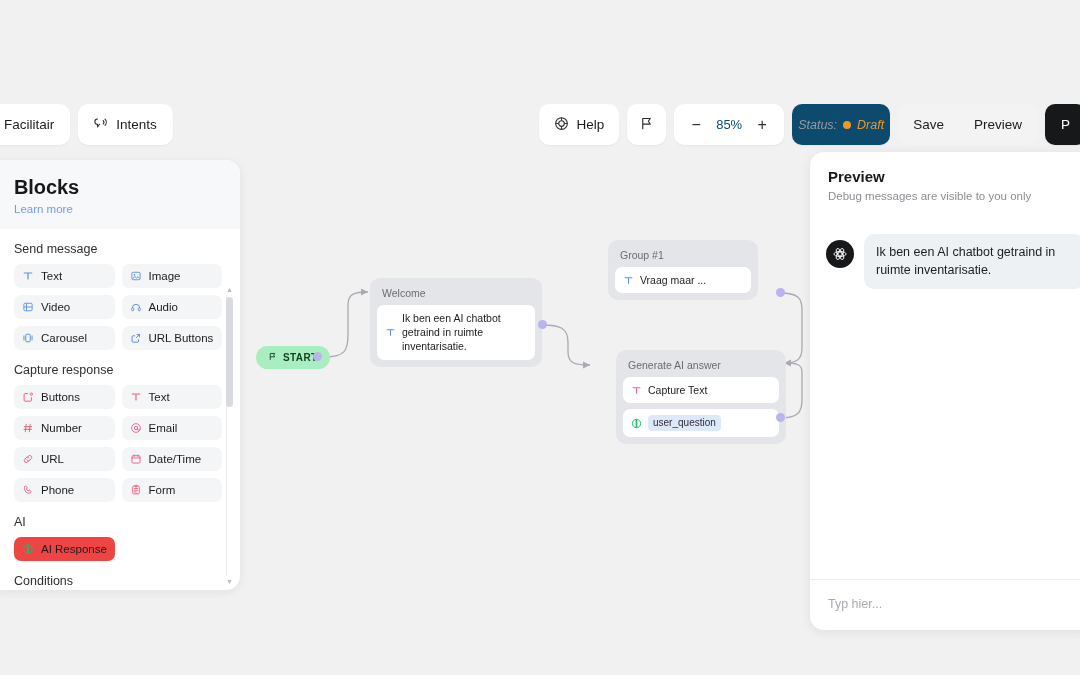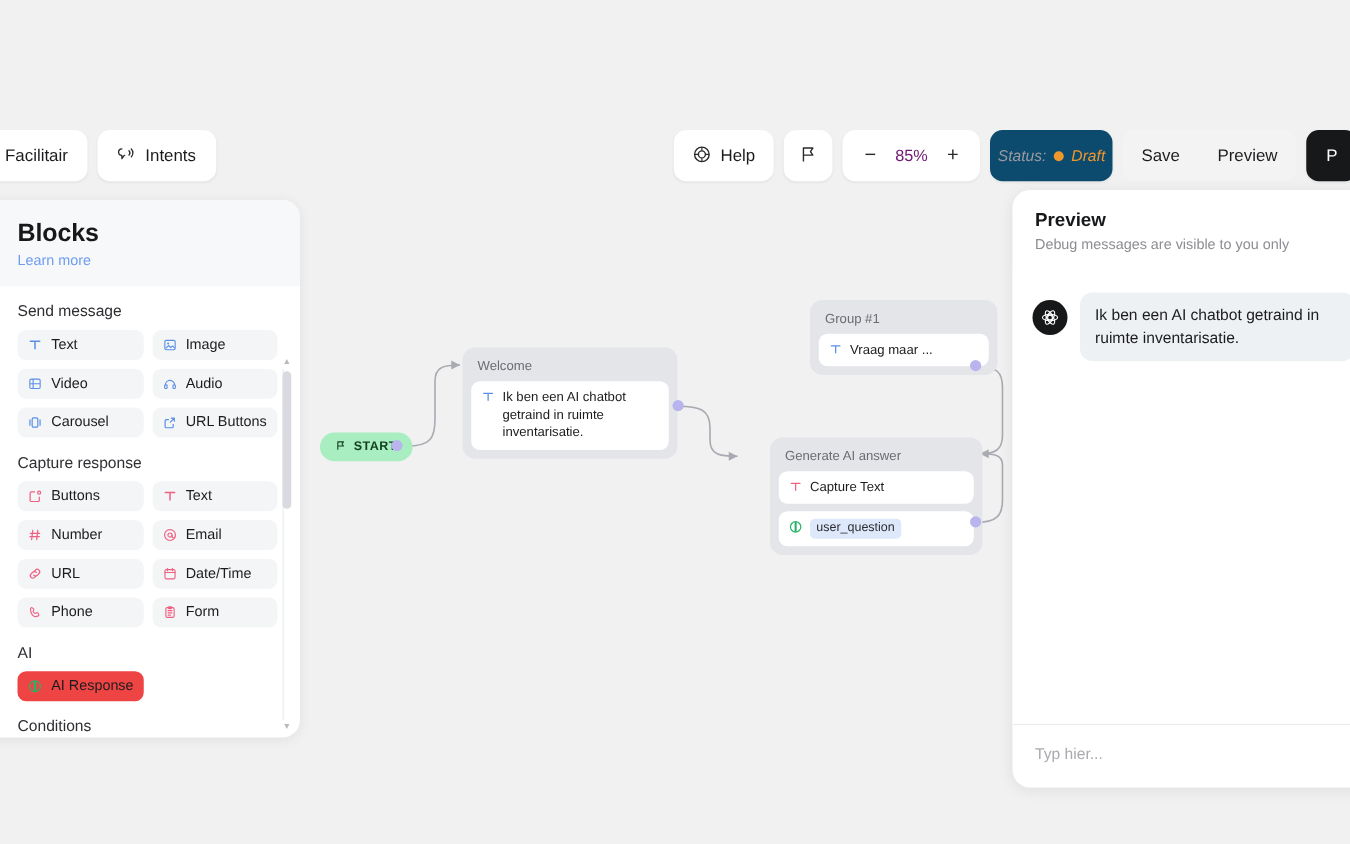--- a/index.html
+++ b/index.html
@@ -32,21 +32,21 @@
     font-family: inherit; box-shadow: 0 1px 2px rgba(16,24,40,.05);
     white-space: nowrap; cursor: pointer;
   }
   .tb-btn--icon { padding: 0 12px; }
   .zoomgrp { height: 41px; background: #fff; border-radius: 10px;
     display: flex; align-items: center; padding: 0 10px; gap: 4px;
     box-shadow: 0 1px 2px rgba(16,24,40,.05); }
   .zoom-b { width: 24px; height: 26px; border: none; background: none; cursor: pointer;
     font-size: 16px; color: #2b2b2e; display: flex; align-items: center; justify-content: center;
     font-family: inherit; line-height: 1; }
-  .zoom-val { font-size: 13px; color: #701a75; font-weight: 500; min-width: 34px; text-align: center; }
+  .zoom-val { font-size: 13px; color: #0c4a6e; font-weight: 500; min-width: 34px; text-align: center; }
   .status-pill { height: 41px; background: #0c4a6e; border-radius: 10px;
     display: flex; align-items: center; gap: 6px; padding: 0 6px;
     box-shadow: 0 1px 2px rgba(16,24,40,.05); font-size: 12.5px; font-style: italic; }
   .status-label { color: #9a9aa0; }
   .status-dot { width: 8px; height: 8px; border-radius: 50%; background: #f0972c; display: inline-block; }
   .status-val { color: #f0972c; font-weight: 500; }
   .grp-sp { display: flex; background: #f3f3f4; border-radius: 10px; padding: 0; overflow: hidden; }
   .grp-sp .tb-btn { background: #f3f3f4; box-shadow: none; border-radius: 0; }
   .tb-btn--dark { background: #17181a; color: #fff; border-radius: 10px; padding: 0 16px; }
 
@@ -78,21 +78,21 @@
     background: #fff; border-left: 1px solid #eceded; }
   .sbar-thumb { position: absolute; top: 12px; left: 1px; width: 7px; height: 110px;
     background: #d8dae0; border-radius: 4px; cursor: grab; }
 
   
   .canvas { position: absolute; top: 160px; left: 250px; right: 270px; bottom: 0; overflow: hidden; }
   .node { position: absolute; background: #e3e5e9; border-radius: 10px; padding: 7px; }
   .node-title { font-size: 10.5px; color: #6b6c72; padding: 2px 5px 6px; }
   .node-row {
     background: #fff; border-radius: 7px; min-height: 26px;
-    display: flex; align-items: flex-start; gap: 6px; padding: 6px 8px;
+    display: flex; align-items: center; gap: 6px; padding: 6px 8px;
     font-size: 10.5px; color: #1c1c1e; line-height: 1.35; margin-bottom: 6px;
   }
   .node-row:last-child { margin-bottom: 0; }
   .node-row .ic { width: 11px; height: 11px; flex: 0 0 11px; margin-top: 1px; }
   .chip { background: #dde9fb; border-radius: 4px; padding: 1px 5px; color: #2d2e33; font-size: 10px; }
   .start-node {
     position: absolute; background: #a9eec0; border-radius: 14px; height: 23px;
     display: flex; align-items: center; gap: 6px; padding: 0 12px;
     font-size: 10px; font-weight: 700; color: #15401f; letter-spacing: .4px;
   }
@@ -343,21 +343,21 @@
         <span class="ic">
           <svg width="11" height="11" viewBox="0 0 16 16" fill="none" stroke="#5a8fe8" stroke-width="1.5" stroke-linecap="round">
             <path d="M3 4h10M8 4v8"></path>
           </svg>
         </span>
         <span>Ik ben een AI chatbot getraind in ruimte inventarisatie.</span>
       </div>
     </div>
     <div class="port" style="left:288px; top:160px;"></div>
 
-    <div class="node" style="left:358px; top:80px; width:150px;margin-left:40px;">
+    <div class="node" style="left:358px; top:80px; width:150px;">
       <div class="node-title">Group #1</div>
       <div class="node-row">
         <span class="ic">
           <svg width="11" height="11" viewBox="0 0 16 16" fill="none" stroke="#5a8fe8" stroke-width="1.5" stroke-linecap="round">
             <path d="M3 4h10M8 4v8"></path>
           </svg>
         </span>
         <span>Vraag maar ...</span>
       </div>
     </div>

